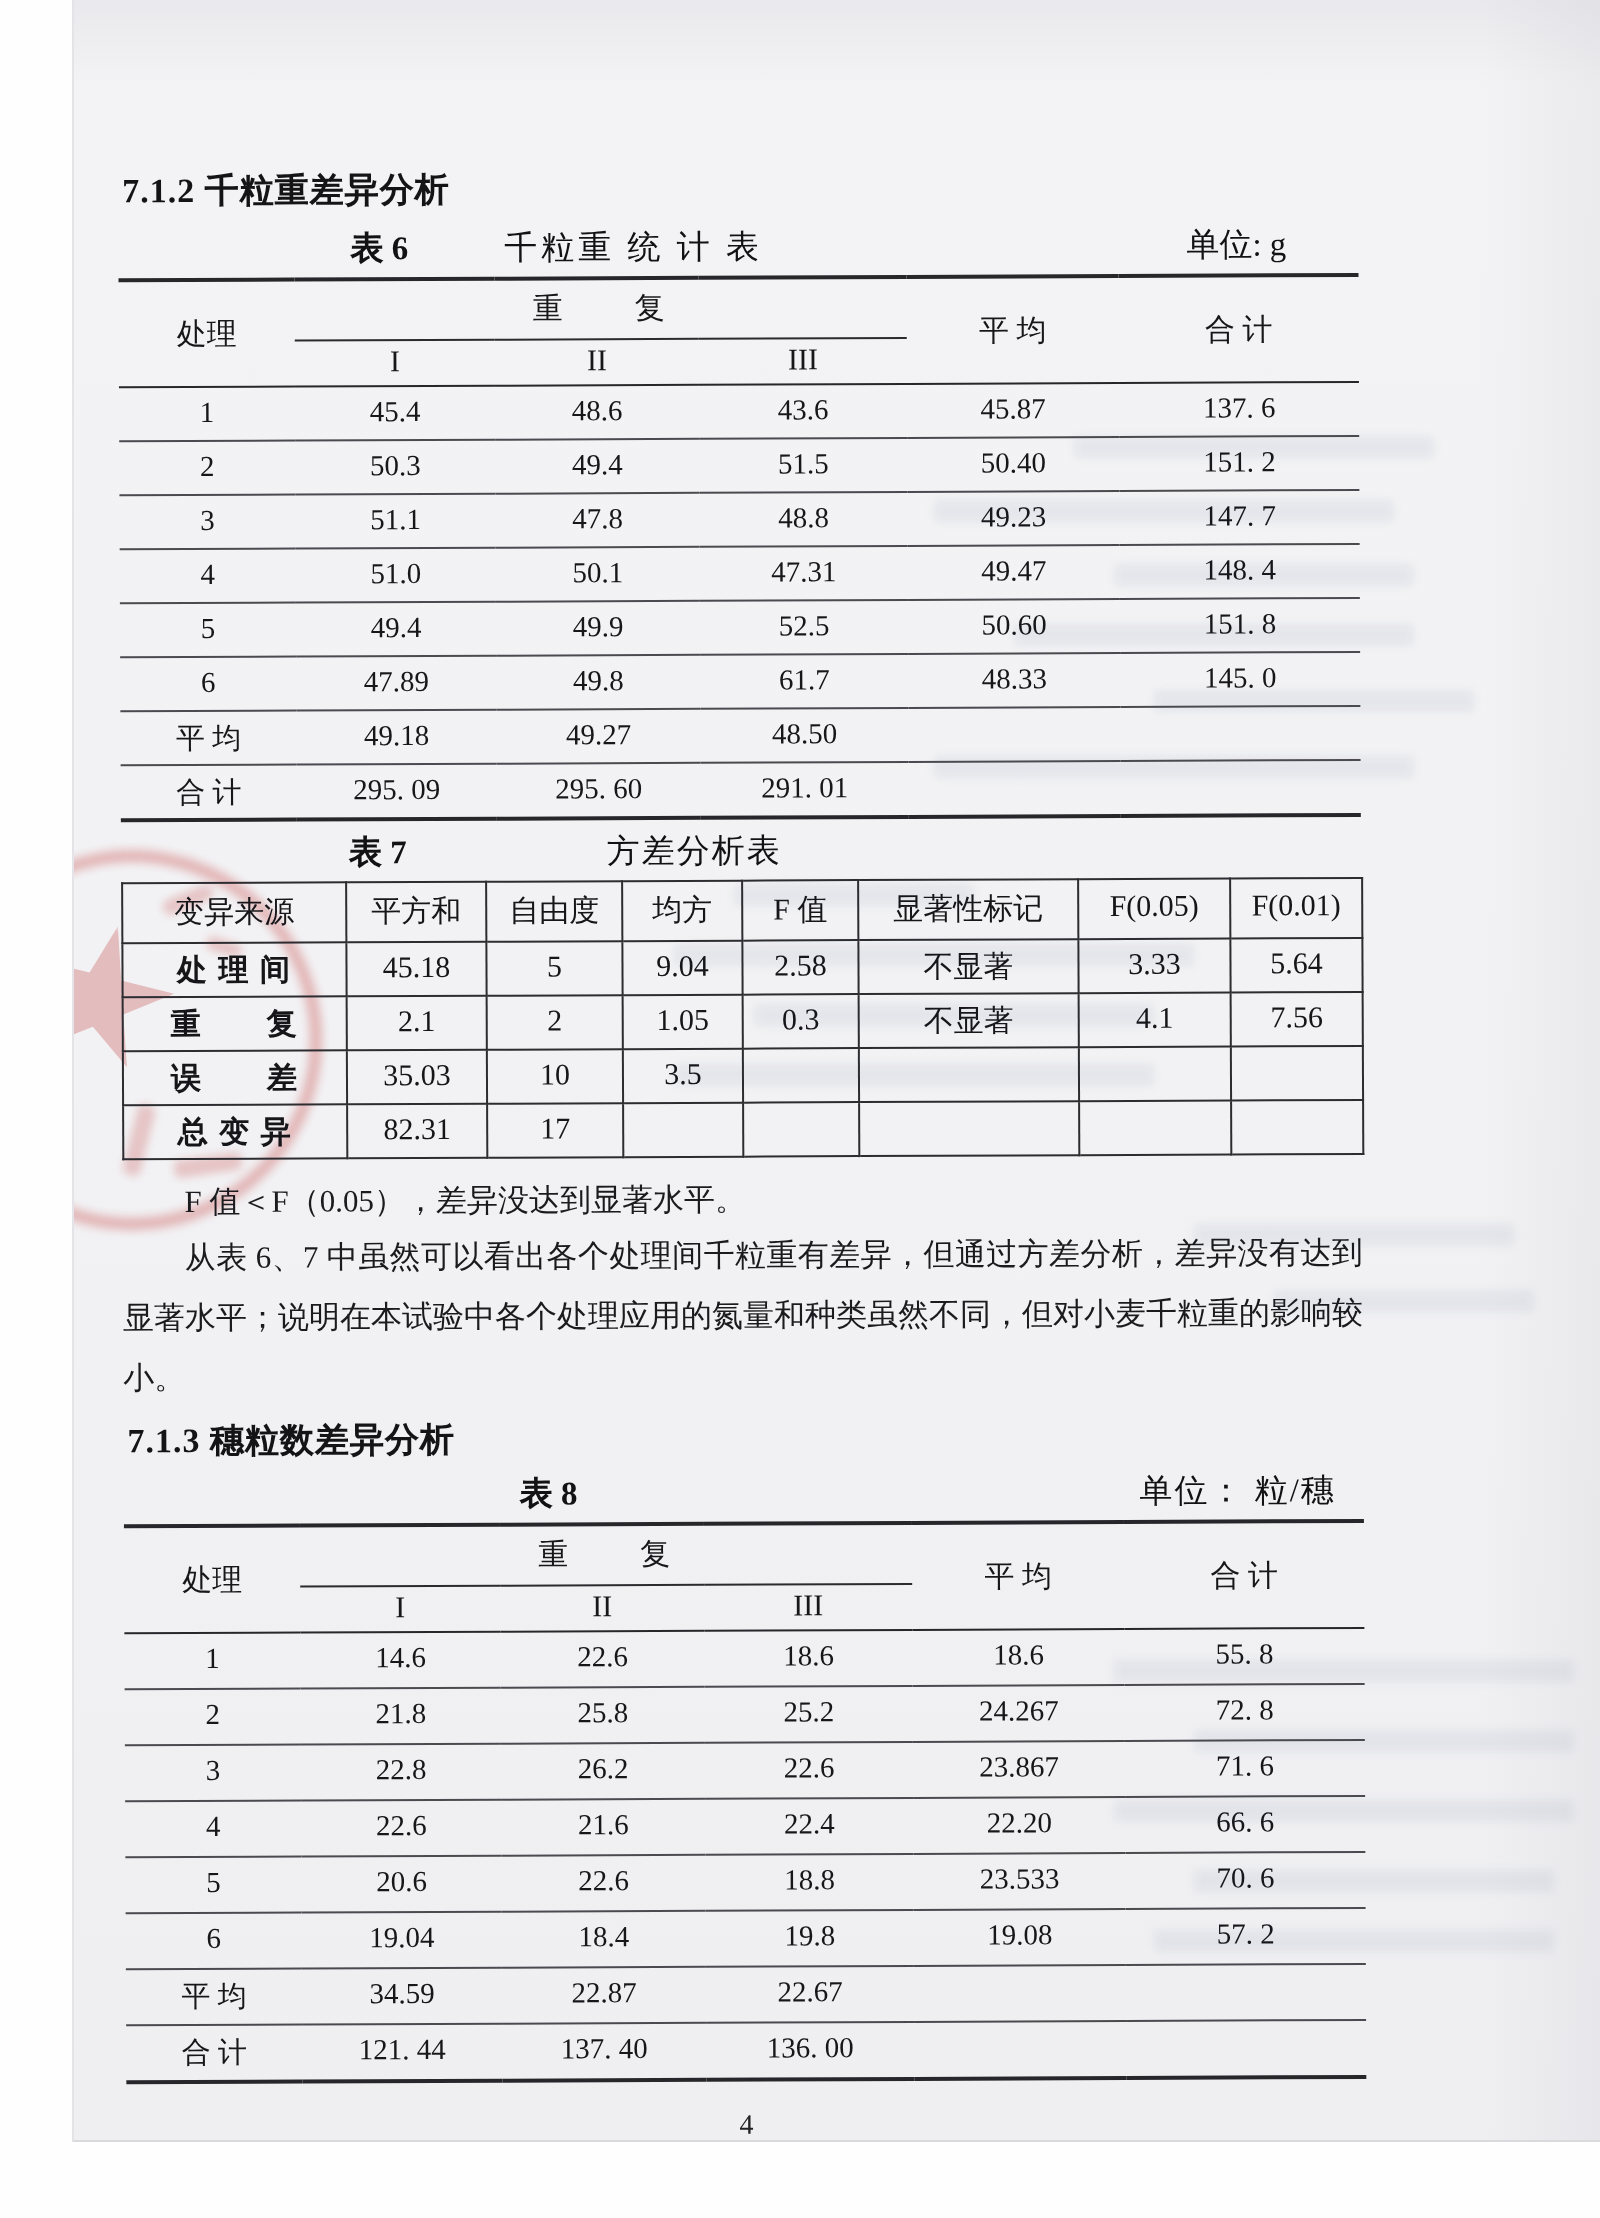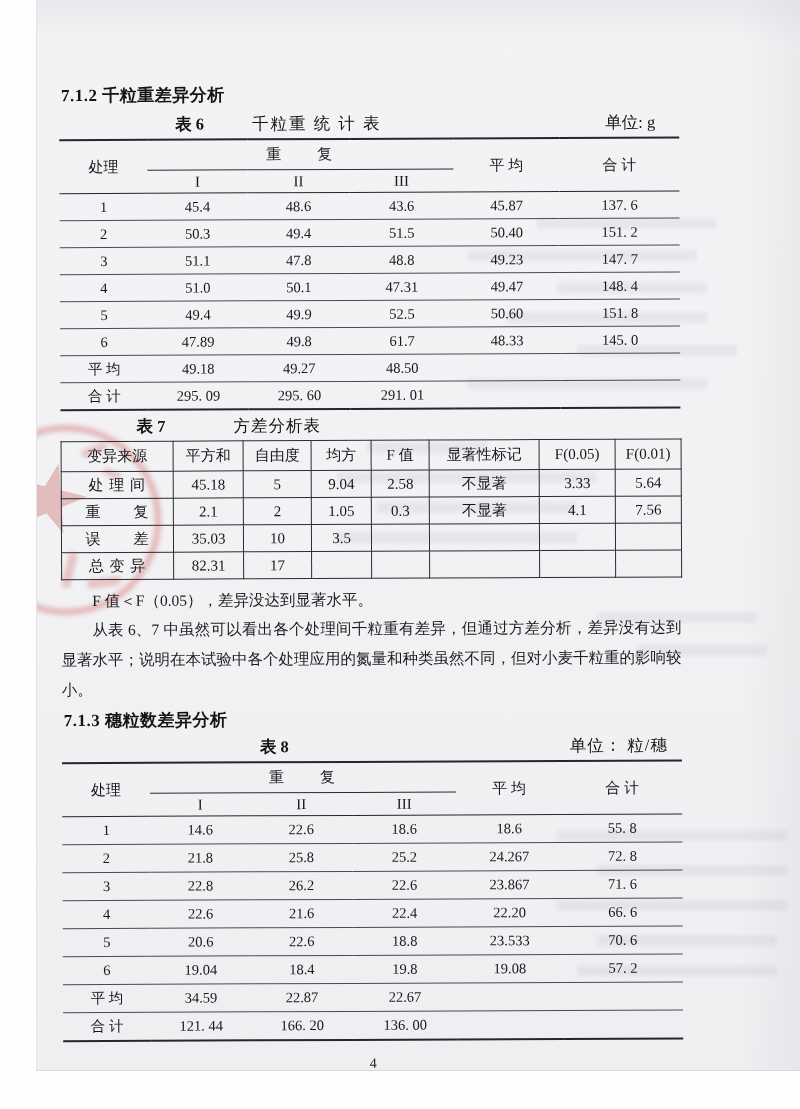--- a/index.html
+++ b/index.html
@@ -48,24 +48,24 @@
   .content{
     position:absolute;left:59px;top:84px;width:620px;
     transform:rotate(-0.25deg);transform-origin:40px 0;
   }
   .h-sec{font-size:17px;font-weight:bold;color:#141417;margin:0 0 0 2px;letter-spacing:0.5px;}
   .cap{display:flex;align-items:baseline;font-size:16.5px;color:#121215;white-space:nowrap;}
   .cap .cap-lbl{font-weight:600;}
   .cap6{margin-top:7px;}
   .cap6 .cap-lbl{margin-left:116px;}
   .cap6 .cap-title{margin-left:48px;letter-spacing:2px;}
-  .cap6 .cap-unit{margin-left:auto;margin-right:24px;font-family:Liberation Serif, serif;}
+  .cap6 .cap-unit{margin-left:auto;margin-right:36px;font-family:Liberation Serif, serif;}
   .cap7{margin-top:5px;}
-  .cap7 .cap-lbl{margin-left:76px;}
-  .cap7 .cap-title{margin-left:68px;letter-spacing:1px;}
+  .cap7 .cap-lbl{margin-left:114px;}
+  .cap7 .cap-title{margin-left:100px;letter-spacing:1px;}
   .cap8{margin-top:5px;}
   .cap8 .cap-lbl{margin-left:198px;}
   .cap8 .cap-title{margin-left:52px;letter-spacing:4px;}
   .cap8 .cap-unit{margin-left:auto;margin-right:14px;letter-spacing:1px;}
   
   table{border-collapse:collapse;table-layout:fixed;}
   .open-table{width:620px;margin-top:3px;border-top:2.2px solid #26262b;border-bottom:2px solid #26262b;font-size:14.5px;color:#17171b;}
   .open-table th{font-size:15px;font-weight:normal;}
   .open-table thead tr:first-child th{height:29px;}
   .open-table thead tr.subhead th{height:22px;}
@@ -73,21 +73,21 @@
   .open-table tbody tr:first-child td{border-top:1.7px solid #26262b;}
   .open-table tbody td{height:26px;text-align:center;border-bottom:1px solid #4a4a50;}
   .open-table tbody tr:last-child td{border-bottom:none;}
   .open-table th,.open-table td{text-align:center;padding:0;}
   .t8 tbody td{height:27px;}
   
   .grid-table{width:620px;margin-top:3px;font-size:15px;color:#16161a;}
   .grid-table th,.grid-table td{border:1.4px solid #2c2c31;text-align:center;padding:0;font-weight:normal;}
   .grid-table thead th{height:29px;}
   .grid-table tbody td{height:26px;}
-  .grid-table td:first-child{letter-spacing:1px;}
+  .grid-table td:first-child{letter-spacing:1px;font-weight:bold;}
   
   .note{margin:11px 0 0 0;font-size:15.5px;text-indent:2em;color:#1b1b1f;}
   .para{margin:3px 0 0 0;font-size:15.5px;line-height:30px;text-indent:2em;text-align:justify;color:#1b1b1f;}
   .h-sec2{margin-top:4px;}
   .pageno{margin-top:15px;text-align:center;font-size:14px;color:#222;}
 </style>
 </head>
 <body>
 
 <div class="scan">
@@ -376,21 +376,21 @@
             <td>平 均</td>
             <td>34.59</td>
             <td>22.87</td>
             <td>22.67</td>
             <td></td>
             <td></td>
           </tr>
         <tr>
             <td>合 计</td>
             <td>121. 44</td>
-            <td>166. 20</td>
+            <td>137. 40</td>
             <td>136. 00</td>
             <td></td>
             <td></td>
           </tr>
       </tbody>
     </table>
 
     <p class="pageno">4</p>
   </div>
 </div>

